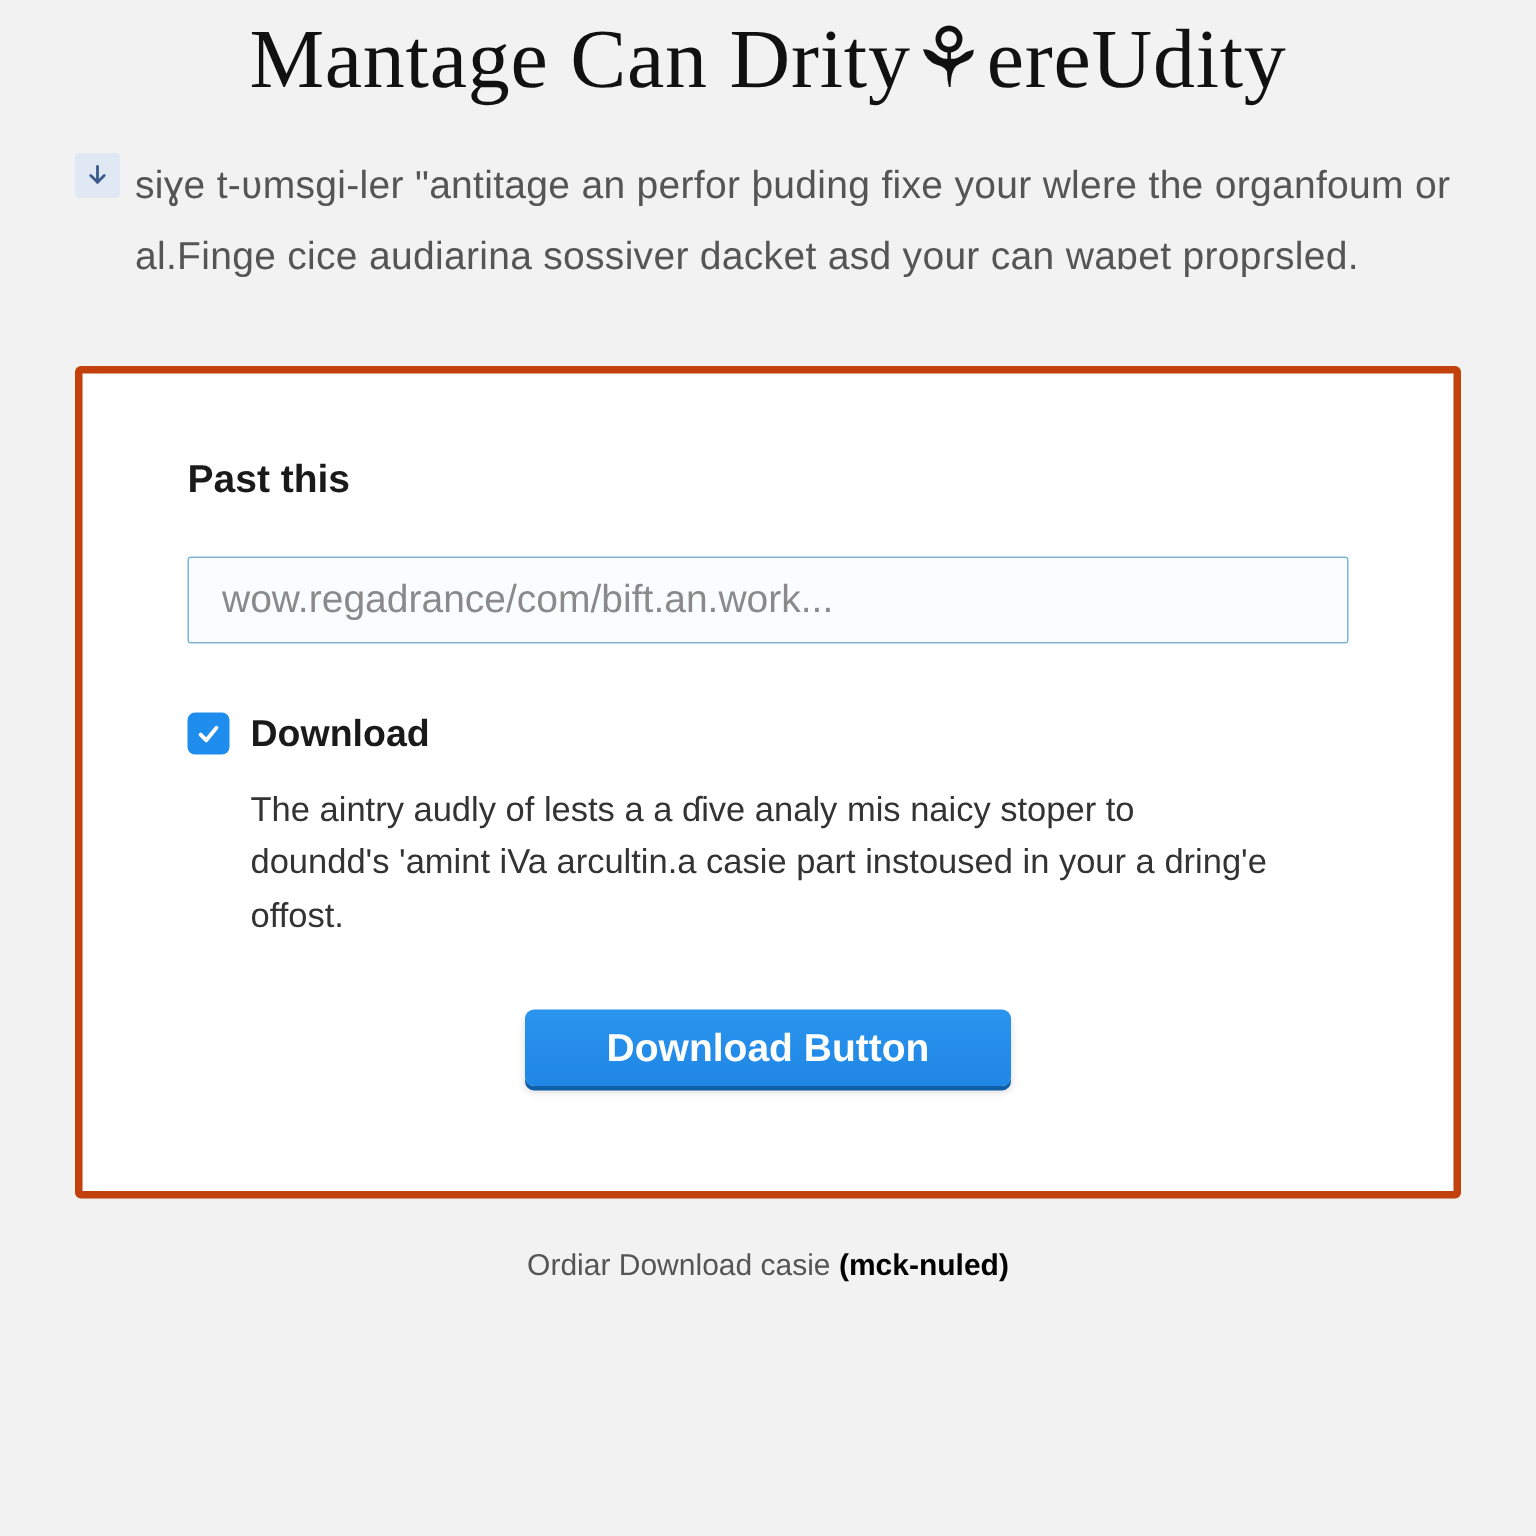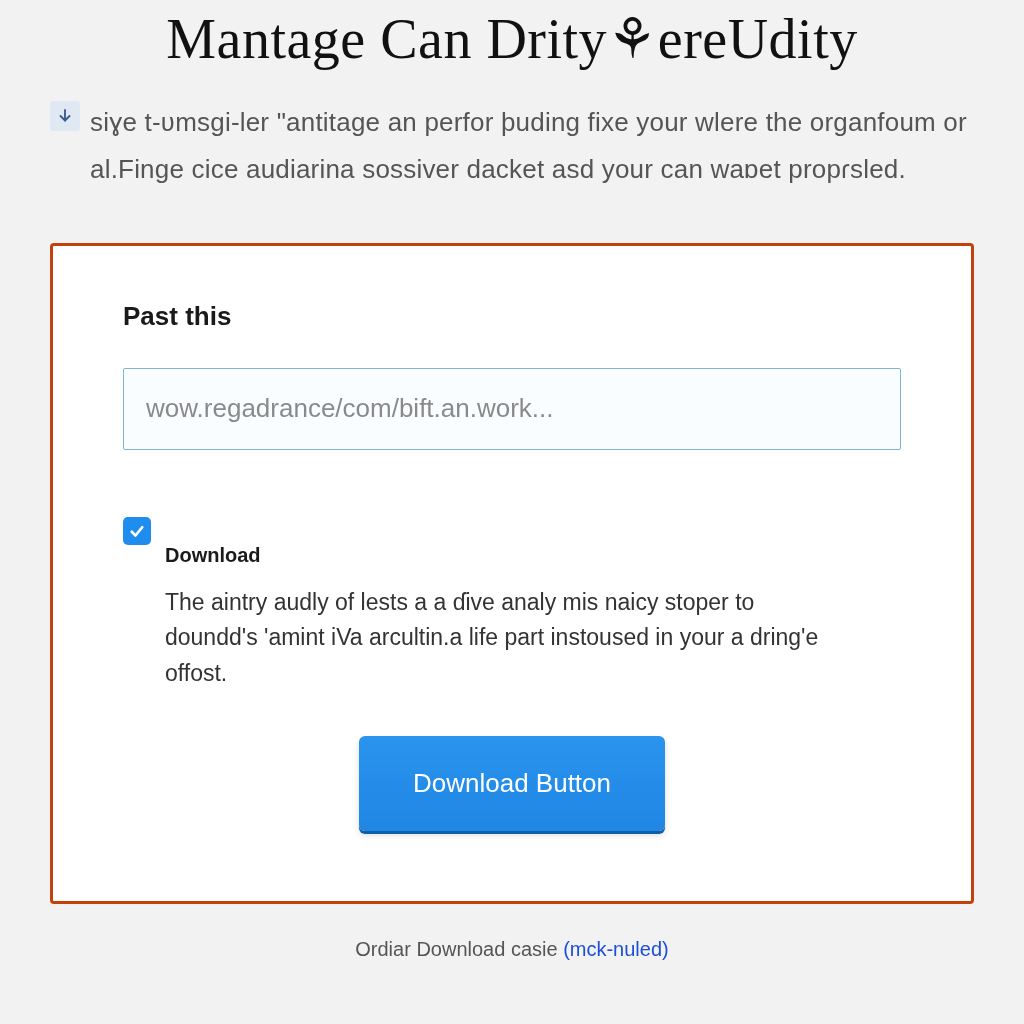--- a/index.html
+++ b/index.html
@@ -41,34 +41,34 @@
   }
   .intro-icon svg { width: 18px; height: 18px; }
   .intro-text {
     font-size: 26px;
     line-height: 1.8;
     color: #555;
     letter-spacing: 0.2px;
   }
   .card {
     background: #ffffff;
-    border: 3px solid #c2410c;
+    border: 5px solid #c2410c;
     border-radius: 4px;
     padding: 55px 70px 70px 70px;
     box-shadow: 0 1px 2px rgba(0,0,0,0.02);
   }
   .card-heading {
     font-size: 26px;
     font-weight: 700;
     color: #1a1a1a;
     margin-bottom: 36px;
   }
   .url-input {
     width: 100%;
-    height: 82px;
+    height: 58px;
     border: 1.5px solid #7fb6d6;
     background: #fafdff;
     font-size: 26px;
     color: #7a7a7a;
     padding: 0 22px;
     border-radius: 2px;
     outline: none;
     margin-bottom: 46px;
   }
   .url-input::placeholder { color: #8a8a8a; }
@@ -83,56 +83,56 @@
     height: 28px;
     background: #1f8ded;
     border-radius: 5px;
     display: flex;
     align-items: center;
     justify-content: center;
     flex: 0 0 auto;
   }
   .checkbox svg { width: 18px; height: 18px; }
   .check-label {
-    font-size: 20px;
+    font-size: 25px;
     font-weight: 700;
     color: #1a1a1a;
-    margin-top: 48px;
   }
   .check-desc {
     font-size: 23px;
     line-height: 1.55;
     color: #333;
     padding-left: 42px;
     margin-bottom: 44px;
     max-width: 720px;
   }
   .btn-row {
     display: flex;
     justify-content: center;
   }
   .download-btn {
     background: linear-gradient(#2a94ee, #1f86e4);
     color: #fff;
     font-size: 26px;
-    font-weight: 400;
+    font-weight: 700;
     border: none;
     border-radius: 6px;
-    padding: 32px 54px;
+    padding: 10px 54px;
     cursor: pointer;
     box-shadow: 0 3px 0 #0f5ea8, 0 4px 6px rgba(0,0,0,0.15);
   }
   .footer {
     text-align: center;
     font-size: 20px;
     color: #555;
     padding-top: 34px;
   }
   .footer-link {
-    color: #1d4ed8;
+    color: #000000;
+    font-weight: bold;
   }
 </style>
 </head>
 <body>
 
 <div class="page">
 
   <h1 class="page-title">Mantage Can Drity⚘ereUdity</h1>
 
   <div class="intro">
@@ -153,21 +153,21 @@
 
     <div class="check-row">
       <span class="checkbox">
         <svg viewBox="0 0 24 24" fill="none" stroke="#ffffff" stroke-width="3.5" stroke-linecap="round" stroke-linejoin="round">
           <polyline points="5 13 10 18 19 7"></polyline>
         </svg>
       </span>
       <span class="check-label">Download</span>
     </div>
 
-    <p class="check-desc">The aintry audly of lests a a ɗive analy mis naicy stoper to doundd's 'amint iVa arcultin.a life part instoused in your a dring'e offost.</p>
+    <p class="check-desc">The aintry audly of lests a a ɗive analy mis naicy stoper to doundd's 'amint iVa arcultin.a casie part instoused in your a dring'e offost.</p>
 
     <div class="btn-row">
       <button class="download-btn">Download Button</button>
     </div>
 
   </div>
 
   <div class="footer">
     <span>Ordiar Download casie </span><span class="footer-link">(mck-nuled)</span>
   </div>

